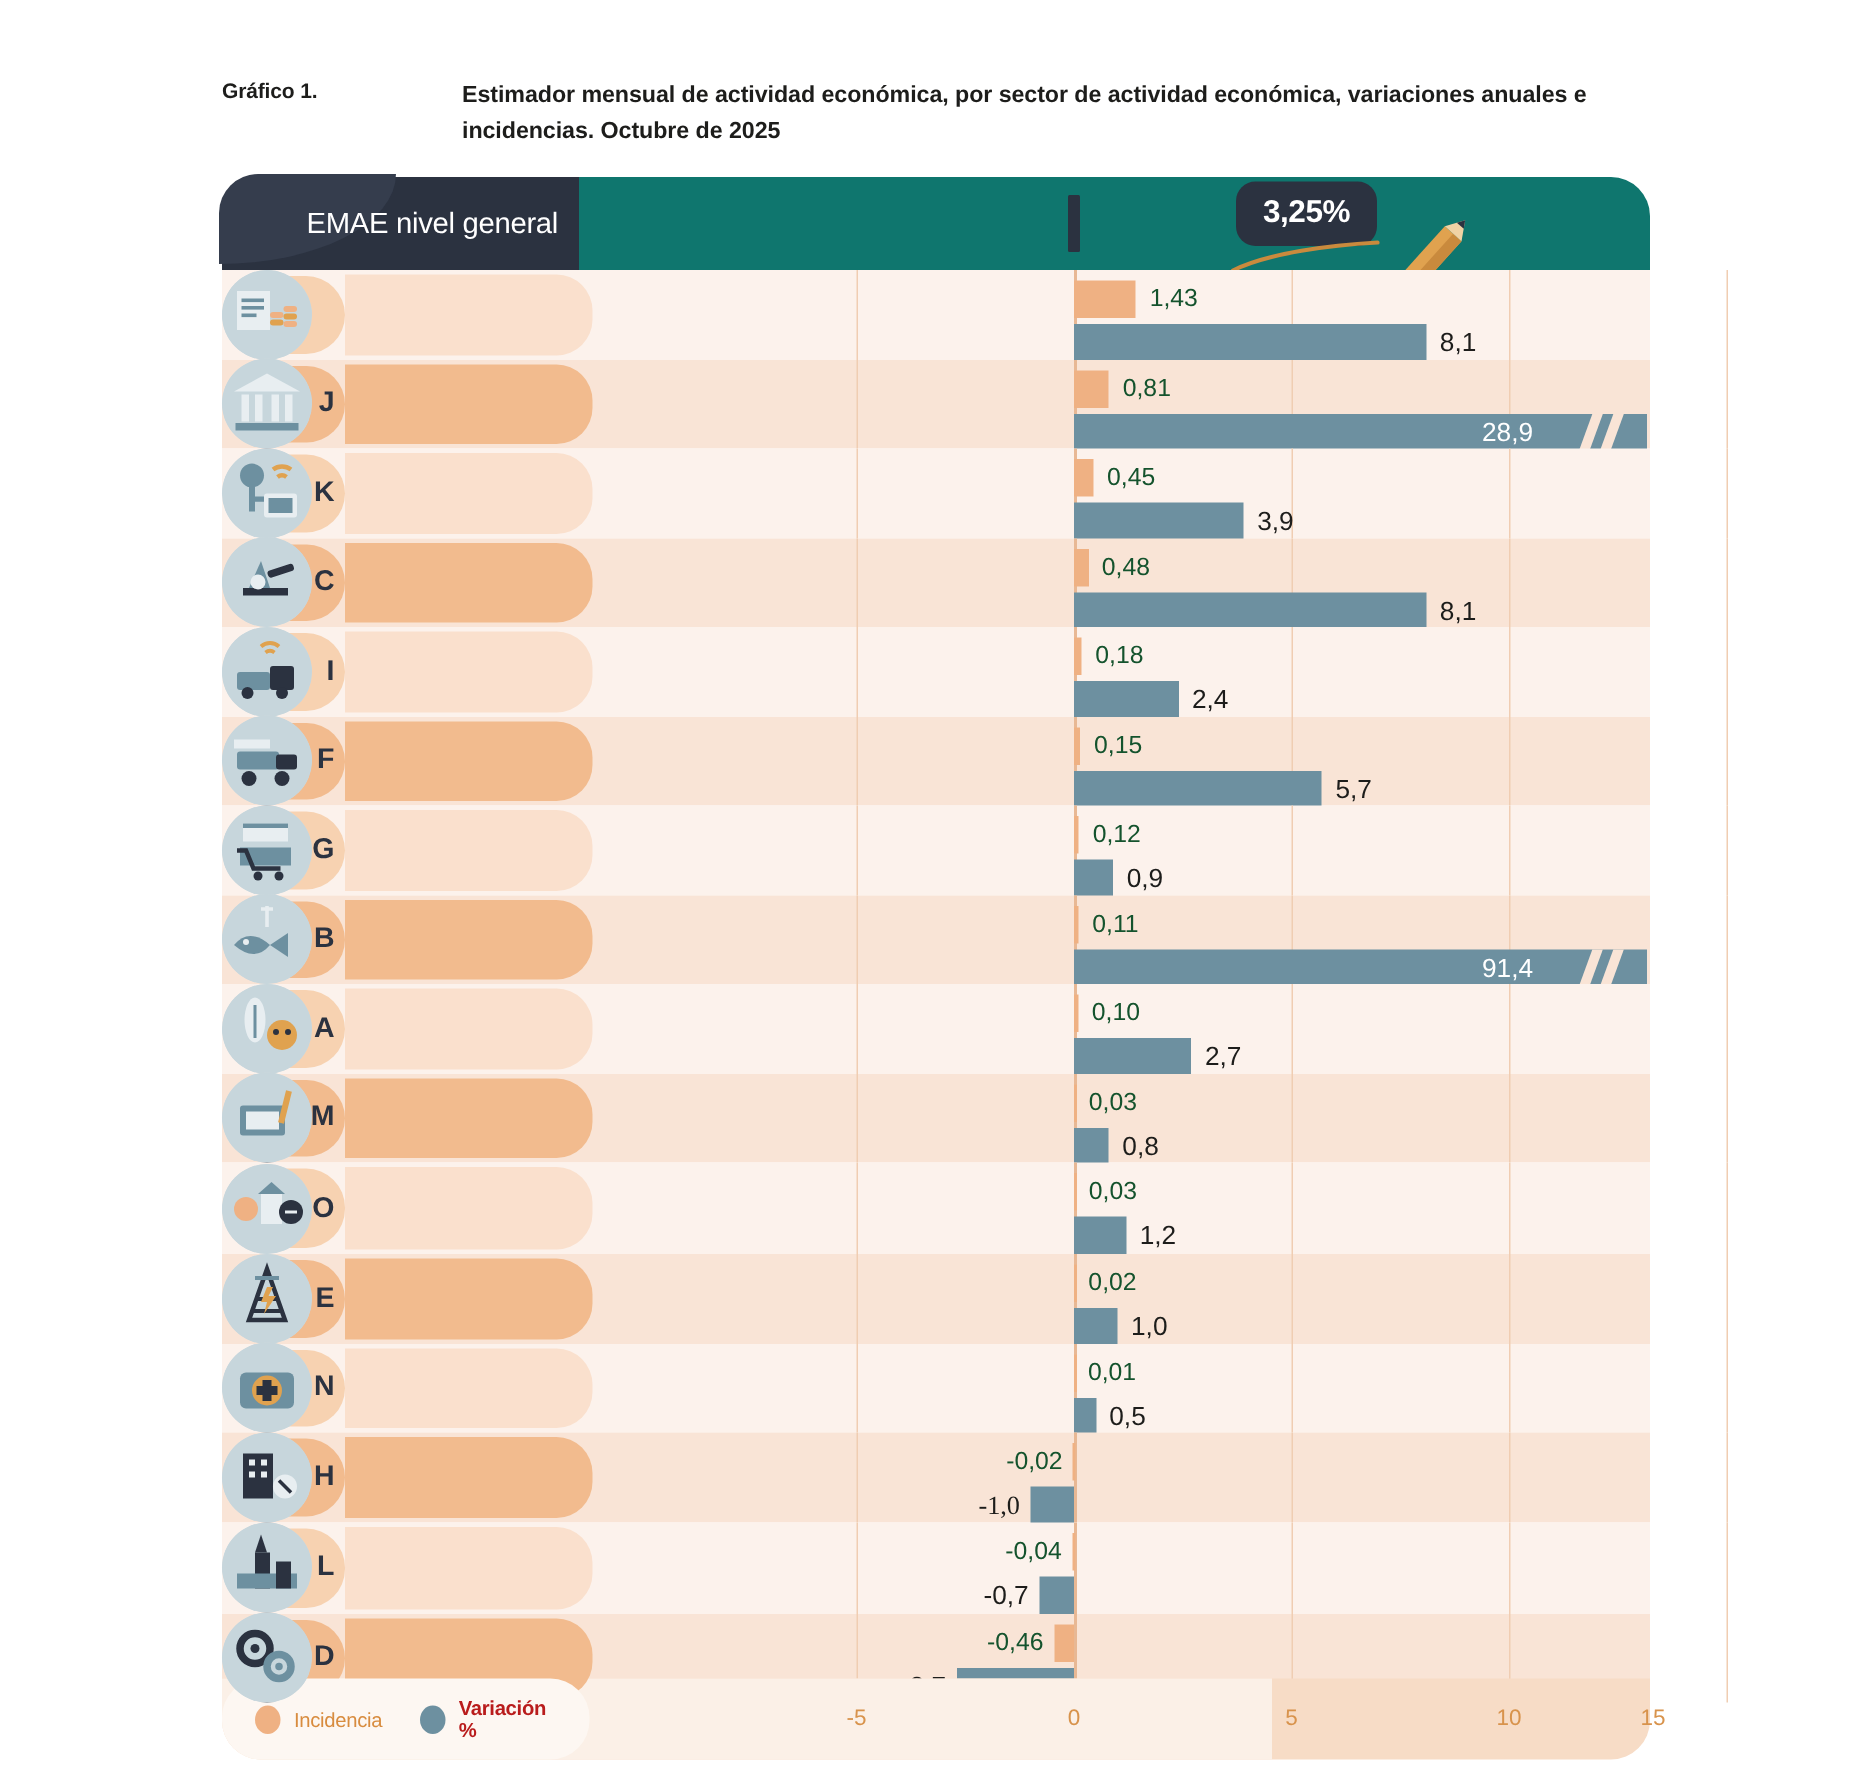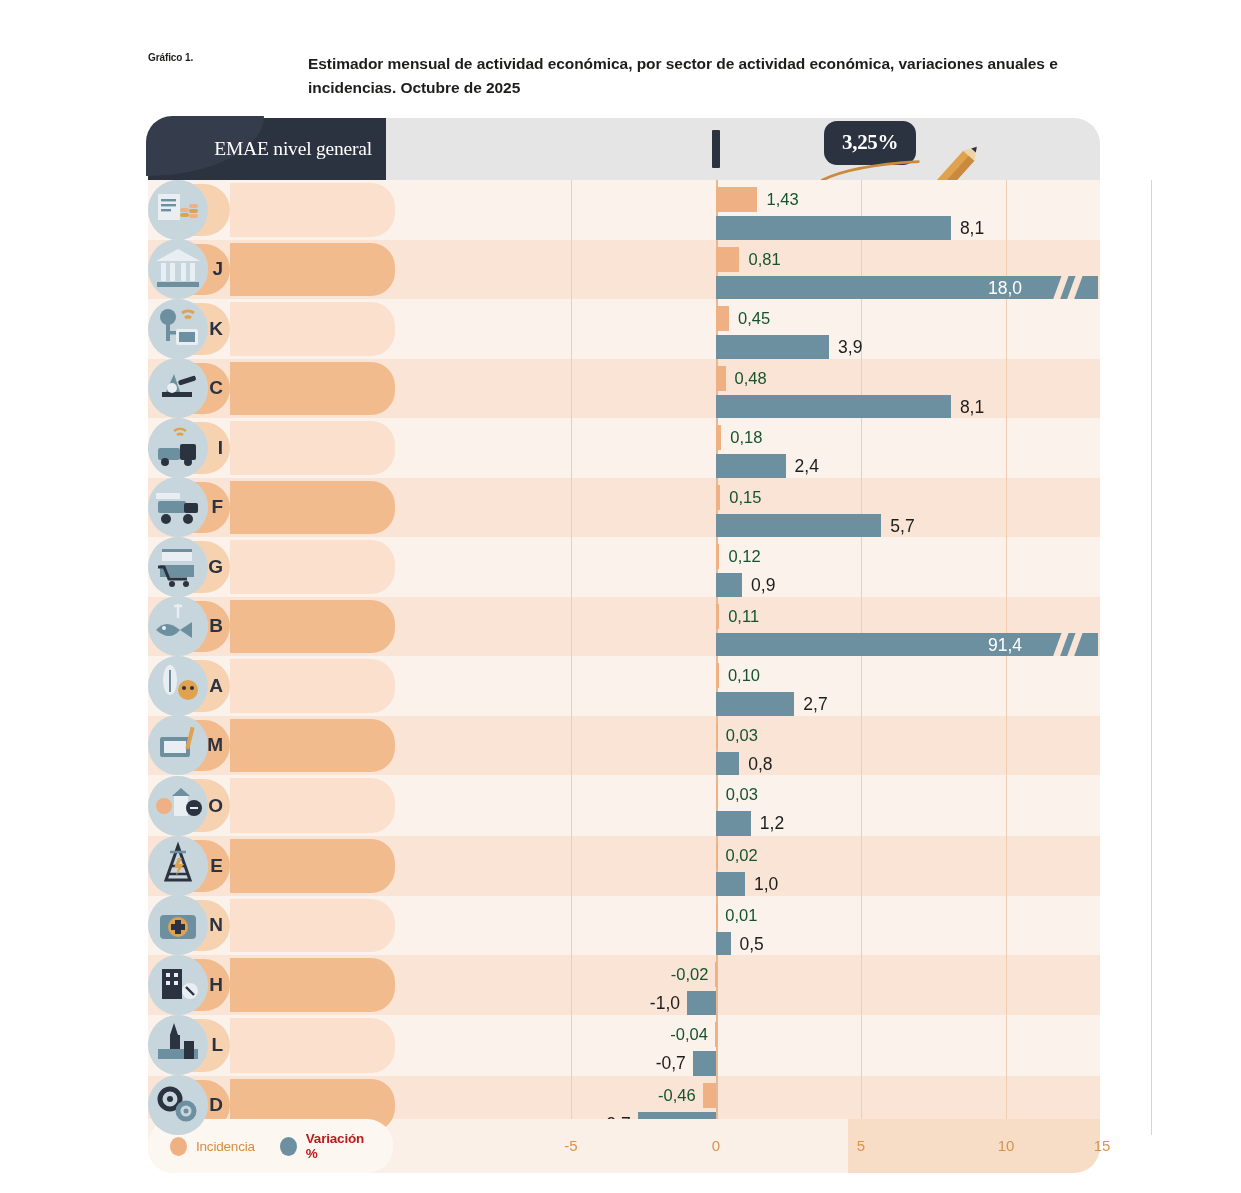--- a/index.html
+++ b/index.html
@@ -9,39 +9,39 @@
     font-family: "Liberation Sans", sans-serif;
     overflow: hidden;
   }
 
   
   .title-wrap {
     position: absolute; left: 148px; top: 52px; width: 1000px;
     display: flex; align-items: flex-start;
   }
   .title-label {
-    font-size: 10px; font-weight: bold; color: #1d1d1b;
+    font-size: 14px; font-weight: bold; color: #1d1d1b;
     width: 160px; flex: none; letter-spacing: -0.1px;
   }
   .title-text {
     font-size: 15.5px; font-weight: bold; color: #1d1d1b;
     line-height: 1.52; letter-spacing: -0.05px; max-width: 800px;
   }
 
   
   .chart {
     position: absolute; left: 148px; top: 118px;
     width: 952px; height: 1055px;
   }
 
   
   .hdr {
     position: absolute; left: 0; top: 0; width: 952px; height: 62px;
-    background: #e5e5e5;
-    border-top-left-radius: 26px; border-top-right-radius: 26px; font-family: Liberation Serif, serif;
+    background: #0f766e;
+    border-top-left-radius: 26px; border-top-right-radius: 26px;
   }
   .hdr-tab {
     position: absolute; left: 0; top: 0; width: 238px; height: 62px;
     background: #2b3240;
     border-top-left-radius: 26px;
     display: flex; align-items: center; justify-content: flex-end;
     padding-right: 14px;
   }
   .hdr-tab::after{
     content:""; position:absolute; left:-2px; top:-2px;
@@ -245,21 +245,21 @@
           <div class="grid-line zero-line" style="left: 318px;"></div>
           <div class="grid-line" style="left: 463px;"></div>
           <div class="grid-line" style="left: 608px;"></div>
           <div class="grid-line" style="left: 753px;"></div>
           <div class="bar inc" style="left: 318px; width: 23.49px;"></div>
           <div class="vlabel inc" style="left: 350.49px;">0,81</div>
           <div class="bar var" style="left: 318px; width: 382px;">
             <div class="bar-brk" style="right: 20px;"></div>
             <div class="bar-brk" style="right: 34px;"></div>
           </div>
-          <div class="vlabel var inside" style="left: 590px;">18,0</div>
+          <div class="vlabel var inside" style="left: 590px;">28,9</div>
         </div>
       </div>
       <div class="row odd" style="height: 59.5px;">
         <div class="row-band light"></div>
         <div class="row-tab light">
           <span class="row-letter">K</span>
         </div>
         <div class="row-icon"><svg viewBox="0 0 60 60" width="60" height="60">
             <circle cx="30" cy="30" r="30" fill="#c7d6dc"></circle>
             <path d="M0 40 a30 30 0 0 0 60 0 v20 h-60z" fill="#2b3240"></path>
@@ -605,21 +605,21 @@
         </div>
         <div class="plot">
           <div class="grid-line" style="left: 173px;"></div>
           <div class="grid-line zero-line" style="left: 318px;"></div>
           <div class="grid-line" style="left: 463px;"></div>
           <div class="grid-line" style="left: 608px;"></div>
           <div class="grid-line" style="left: 753px;"></div>
           <div class="bar inc" style="left: 317.42px; width: 2px;"></div>
           <div class="vlabel inc" style="left: auto; right: 391.58px;">-0,02</div>
           <div class="bar var" style="left: 289px; width: 29px;"></div>
-          <div class="vlabel var" style="left: auto; right: 420px;">-1,0</div>
+          <div class="vlabel var" style="left: auto; right: 420px; font-family: Liberation Serif, serif;">-1,0</div>
         </div>
       </div>
       <div class="row odd" style="height: 61px;">
         <div class="row-band light"></div>
         <div class="row-tab light">
           <span class="row-letter">L</span>
         </div>
         <div class="row-icon"><svg viewBox="0 0 60 60" width="60" height="60">
             <circle cx="30" cy="30" r="30" fill="#c7d6dc"></circle>
             <path d="M0 40 a30 30 0 0 0 60 0 v20 h-60z" fill="#2b3240"></path>

